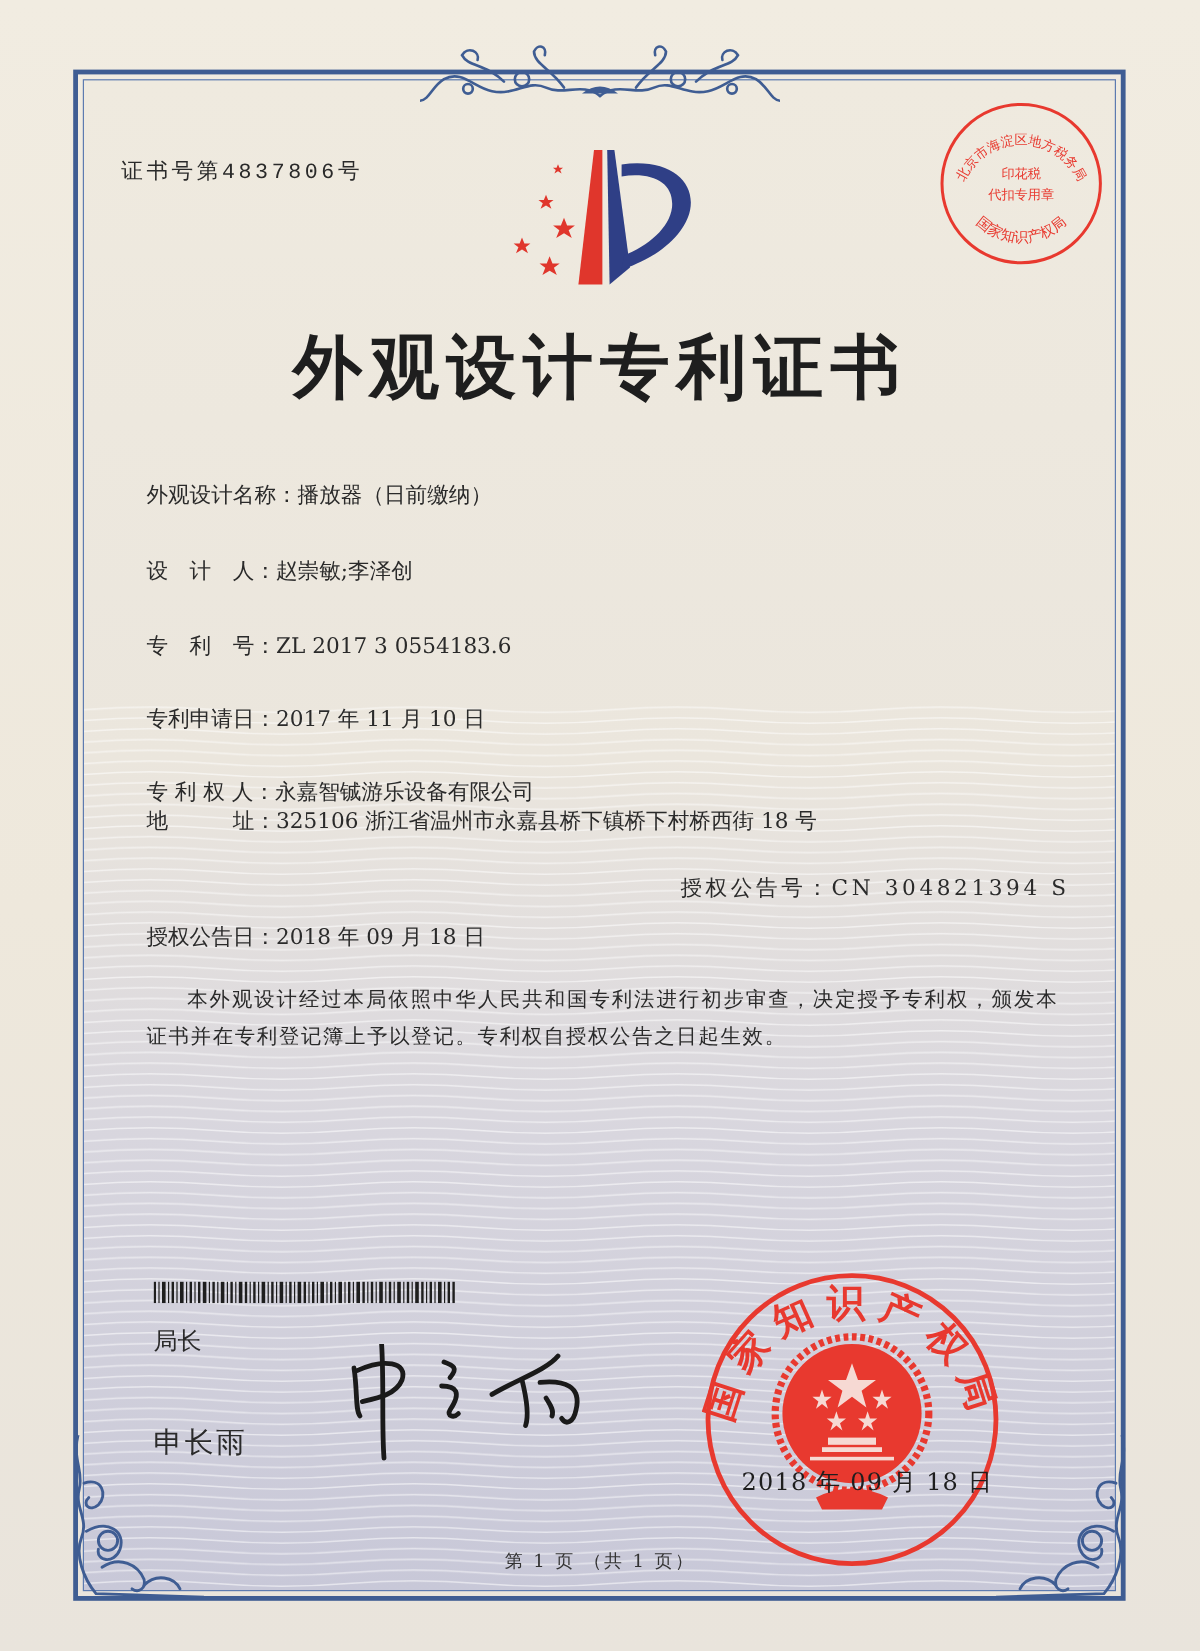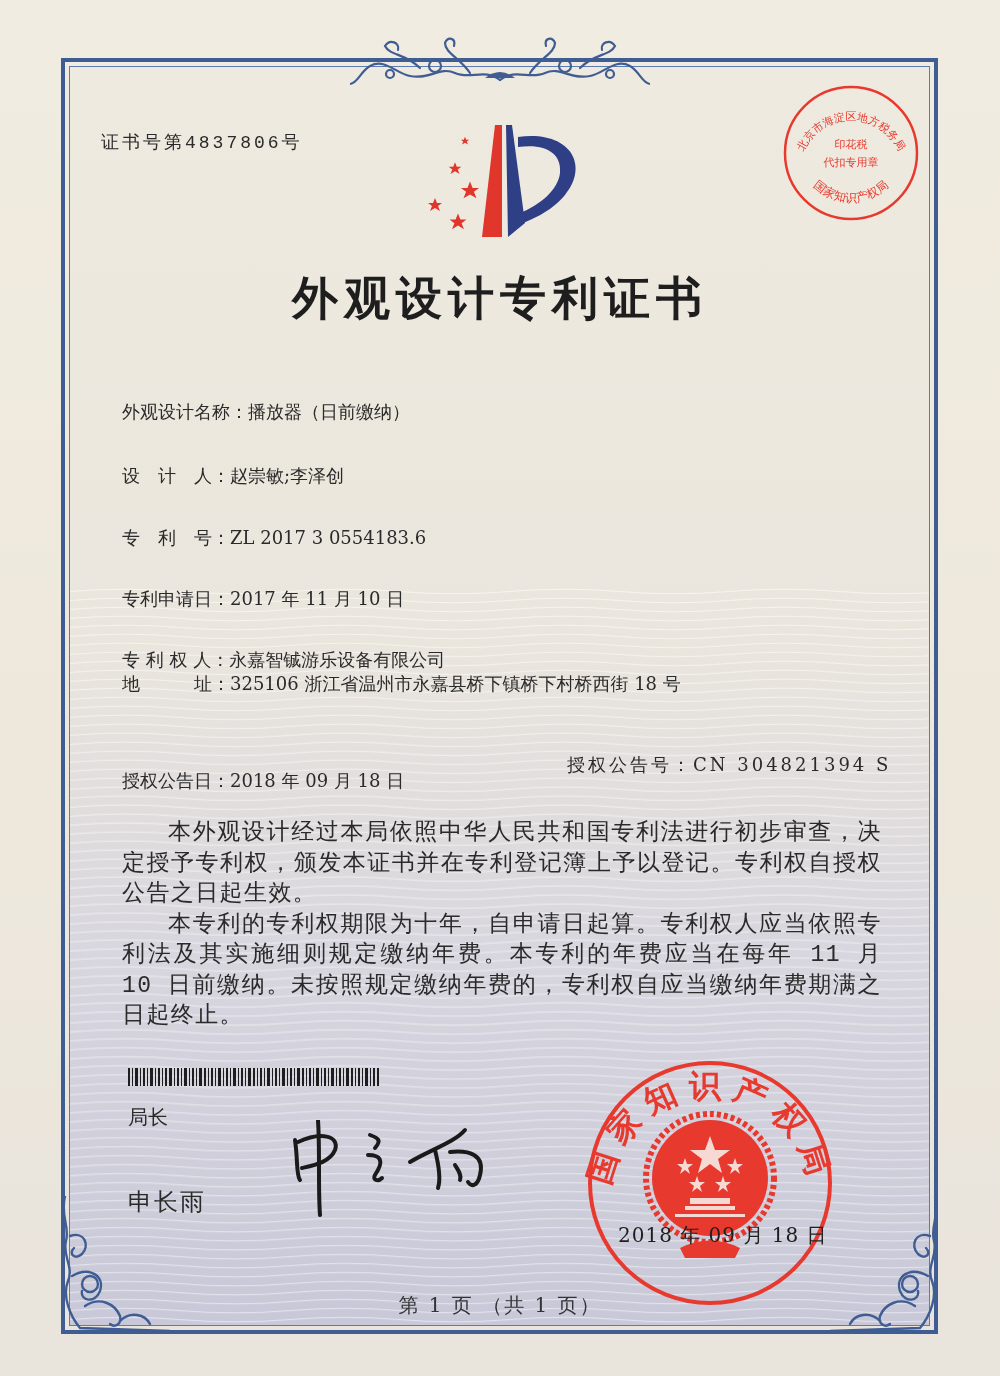--- a/index.html
+++ b/index.html
@@ -34,42 +34,42 @@
     .ornament-br { left: 830px; top: 1196px; width: 110px; height: 140px; }
 
     .cert-no {
       position: absolute; left: 101px; top: 130px; font-size: 18px; letter-spacing: 3px; font-family: Liberation Mono, monospace;
     }
     .logo { position: absolute; left: 420px; top: 125px; width: 170px; height: 125px; }
     .tax-stamp { position: absolute; left: 776px; top: 78px; width: 150px; height: 150px; }
     .title {
       position: absolute; left: 0; width: 1000px; top: 268px; text-align: center;
       font-family: "DejaVu Sans", "Liberation Sans", sans-serif;
-      font-size: 46px; letter-spacing: 6px; color: #1e1e1e; font-weight: bold;
+      font-size: 58px; letter-spacing: 6px; color: #1e1e1e; font-weight: bold;
     }
     .field {
       position: absolute; left: 122px; font-size: 18px; white-space: nowrap;
     }
     .field .lbl { display: inline-block; text-align: center; }
     .field .val { display: inline-block; }
     .field-right { position: absolute; left: 567px; font-size: 18px; letter-spacing: 3px; }
     .body-text {
       position: absolute; left: 122px; width: 760px; top: 818px;
-      font-size: 23px; line-height: 30.5px; letter-spacing: 1.4px; text-align: justify; font-family: Liberation Mono, monospace;
+      font-size: 17px; line-height: 30.5px; letter-spacing: 1.4px; text-align: justify;
     }
     .body-text p { margin: 0; text-indent: 2em; }
     .barcode { position: absolute; left: 128px; top: 1068px; width: 252px; height: 18px; }
     .director-title { position: absolute; left: 128px; top: 1104px; font-size: 20px; font-family: "DejaVu Sans", sans-serif; }
     .director-name { position: absolute; left: 128px; top: 1186px; font-size: 24px; letter-spacing: 2px; font-family: "DejaVu Sans", sans-serif; }
     .signature { position: absolute; left: 290px; top: 1120px; width: 220px; height: 110px; }
     .seal { position: absolute; left: 585px; top: 1058px; width: 250px; height: 250px; }
     .seal-date {
       position: absolute; left: 618px; top: 1222px; font-size: 20px; color: #1e1e1e; letter-spacing: 1px;
     }
-    .page-no { position: absolute; left: 0; width: 1000px; text-align: center; top: 1292px; font-size: 20px; letter-spacing: 2px; color: #333; }
+    .page-no { position: absolute; left: 0; width: 1000px; text-align: center; top: 1292px; font-size: 15px; letter-spacing: 2px; color: #333; }
   </style>
 </head>
 <body>
 
 <div class="page-bg"></div>
 
 <div class="frame">
   <div class="frame-inner">
     <svg class="guilloche" viewBox="0 0 860 740" preserveAspectRatio="none">
       <defs>
@@ -163,27 +163,26 @@
 </div>
 <div class="field" style="top:648px">
   <span class="lbl">专 利 权 人：</span><span class="val">永嘉智铖游乐设备有限公司</span>
 </div>
 <div class="field" style="top:672px">
   <span class="lbl">地　　　址：</span><span class="val">325106 浙江省温州市永嘉县桥下镇桥下村桥西街 18 号</span>
 </div>
 <div class="field" style="top:769px">
   <span class="lbl">授权公告日：</span><span class="val">2018 年 09 月 18 日</span>
 </div>
-<div class="field-right" style="top:753px">
+<div class="field-right" style="top:728px">
   <span>授权公告号：</span><span>CN 304821394 S</span>
 </div>
 
 <div class="body-text">
   <p>本外观设计经过本局依照中华人民共和国专利法进行初步审查，决定授予专利权，颁发本证书并在专利登记簿上予以登记。专利权自授权公告之日起生效。</p>
-  <p>本专利的专利权期限为十年，自申请日起算。专利权人应当依照专利法及其实施细则规定缴纳年费。本专利的年费应当在每年 11 月 10 日前缴纳。未按照规定缴纳年费的，专利权自应当缴纳年费期满之日起终止。</p>
 </div>
 
 <svg class="barcode" viewBox="0 0 252 18" preserveAspectRatio="none">
   <g fill="#1e1e1e">
     <rect x="0" y="0" width="2" height="18"></rect>
       <rect x="4" y="0" width="1" height="18"></rect>
       <rect x="7" y="0" width="3" height="18"></rect>
     <rect x="12" y="0" width="1" height="18"></rect>
       <rect x="15" y="0" width="2" height="18"></rect>
       <rect x="19" y="0" width="1" height="18"></rect>

